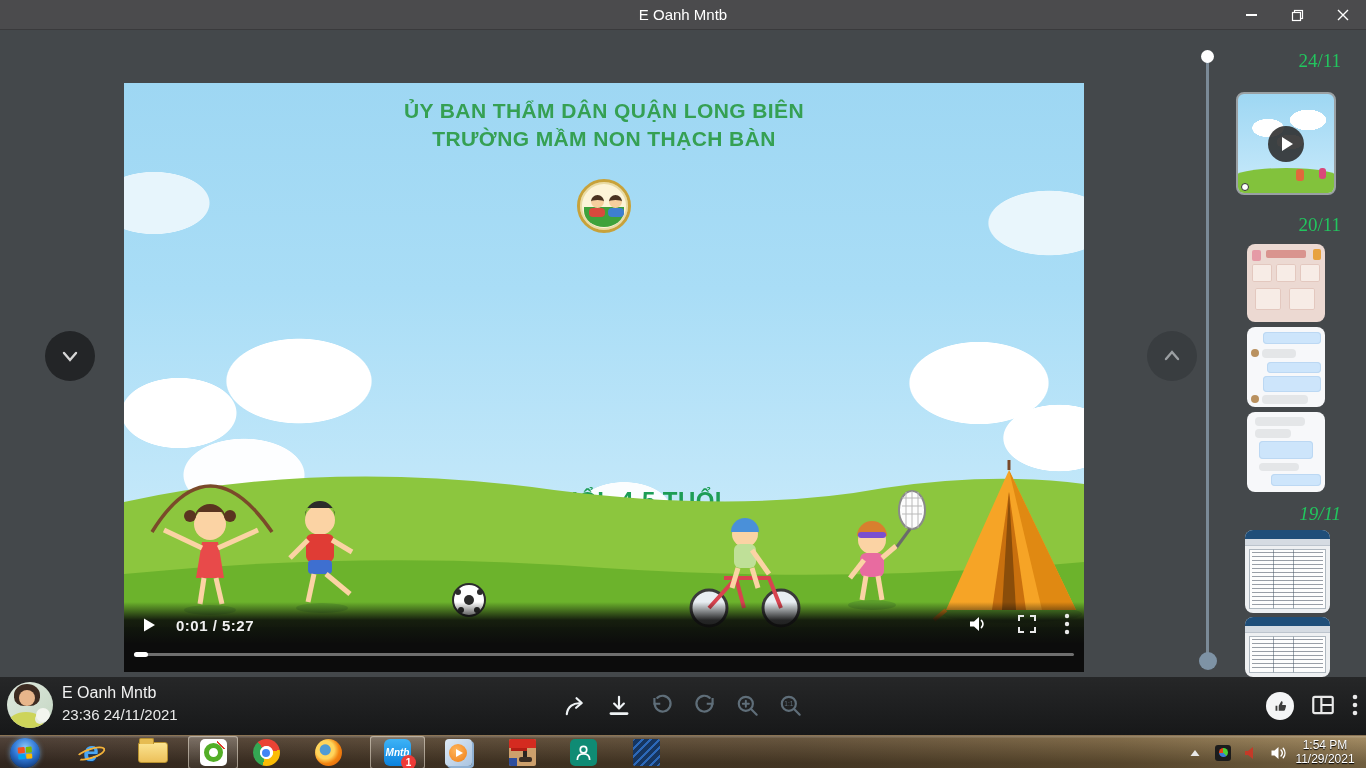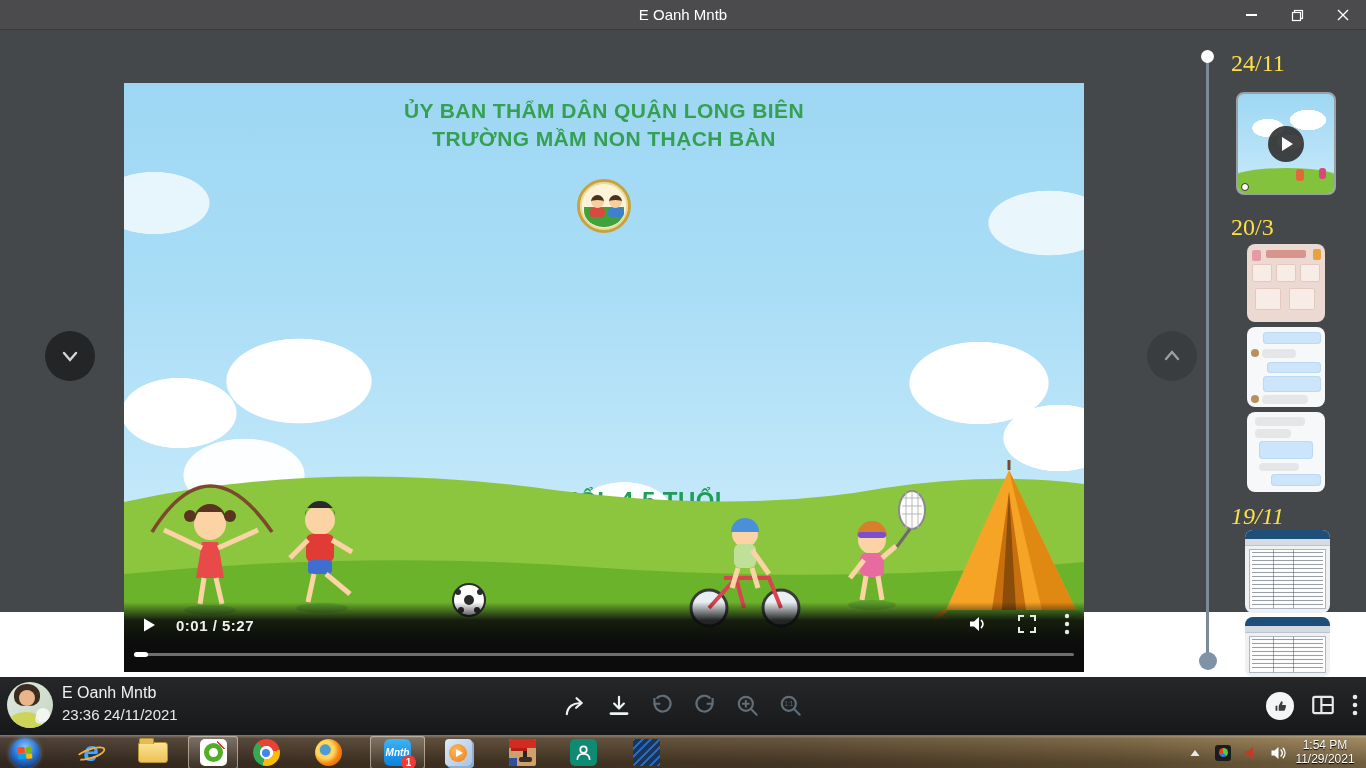--- a/index.html
+++ b/index.html
@@ -1,17 +1,17 @@
 <!DOCTYPE html>
 <html><head>
 <meta charset="utf-8">
 <style>
   * { margin:0; padding:0; box-sizing:border-box; }
   html,body { width:1366px; height:768px; overflow:hidden; font-family:"Liberation Sans", sans-serif; }
-  .screen { position:relative; width:1366px; height:612px; background:#44484b; }
+  .screen { position:relative; width:1366px; height:768px; background:#44484b; }
   button { background:none; border:0; padding:0; cursor:pointer; font-family:inherit; }
 
   
   .titlebar { position:absolute; top:0; left:0; width:1366px; height:30px; background:#4b4b4d; display:flex; align-items:center; justify-content:center; border-bottom:1px solid #3a3a3c; }
   .titlebar .title { color:#fff; font-size:15px; }
   .wc { position:absolute; right:0; top:0; height:30px; display:flex; }
   .wbtn { width:46px; height:30px; display:flex; align-items:center; justify-content:center; }
   .min-glyph { width:11px; height:2px; background:#fff; display:block; }
 
   
@@ -54,21 +54,21 @@
   .vplayed { position:absolute; left:0; top:-1px; height:5px; width:14px; background:#fff; border-radius:3px; }
 
   .navbtn { position:absolute; width:50px; height:50px; border-radius:50%; display:flex; align-items:center; justify-content:center; }
   .nav-left { left:45px; top:331px; background:#232527; }
   .nav-right { left:1147px; top:331px; background:#393d40; }
 
   
   .tl-line { position:absolute; left:1206px; top:57px; width:3px; height:604px; background:#7b8a97; }
   .tl-dot-top { position:absolute; left:1201px; top:50px; width:13px; height:13px; border-radius:50%; background:#fff; }
   .tl-dot-bottom { position:absolute; left:1199px; top:652px; width:18px; height:18px; border-radius:50%; background:#7e93a5; }
-  .tl-date { position:absolute; width:110px; text-align:left; color:#fde047; font-size:24px; font-family:"Liberation Serif", serif; }
+  .tl-date { position:absolute; width:110px; text-align:right; color:#22c55e; font-size:19px; font-family:"Liberation Serif", serif; }
   .thumb { position:absolute; border-radius:8px; overflow:hidden; cursor:pointer; }
   .vthumb { left:1236px; top:92px; width:100px; height:103px; border:2px solid #9aa0a3; background:linear-gradient(180deg,#9ed7f3,#c9eafb);}
   .vthumb .mini-clouds{ position:absolute; inset:0;
     background:radial-gradient(26px 15px at 30px 34px,#fff 60%,transparent 61%),
                radial-gradient(30px 17px at 70px 26px,#fff 60%,transparent 61%),
                radial-gradient(24px 13px at 52px 48px,#fff 55%,transparent 56%);}
   .vthumb .mini-grass { position:absolute; left:-8px; right:-8px; bottom:0; height:25px; background:#82c23c; border-radius:100% 100% 0 0 / 90% 90% 0 0; }
   .vthumb .mini-kid1 { position:absolute; bottom:12px; left:58px; width:8px; height:12px; background:#e2683c; border-radius:3px; }
   .vthumb .mini-kid2 { position:absolute; bottom:14px; right:8px; width:7px; height:11px; background:#d9487a; border-radius:3px; }
   .vthumb .mini-ball { position:absolute; bottom:2px; left:3px; width:8px; height:8px; border-radius:50%; background:#fff; border:1px solid #333; }
@@ -336,21 +336,21 @@
       <div class="mini-clouds"></div>
       <div class="mini-grass"></div>
       <div class="mini-kid1"></div>
       <div class="mini-kid2"></div>
       <div class="mini-ball"></div>
       <div class="playcirc">
           <span class="tri"></span>
         </div>
     </div>
 
-    <div class="tl-date" style="left:1231px; top:214px;">20/3</div>
+    <div class="tl-date" style="left:1231px; top:214px;">20/11</div>
     <div class="thumb pink-thumb">
       <span class="ph"></span>
         <span class="ic1"></span>
         <span class="ic2"></span>
       <span class="pc c1"></span>
         <span class="pc c2"></span>
         <span class="pc c3"></span>
       <span class="pc c4"></span>
         <span class="pc c5"></span>
     </div>

